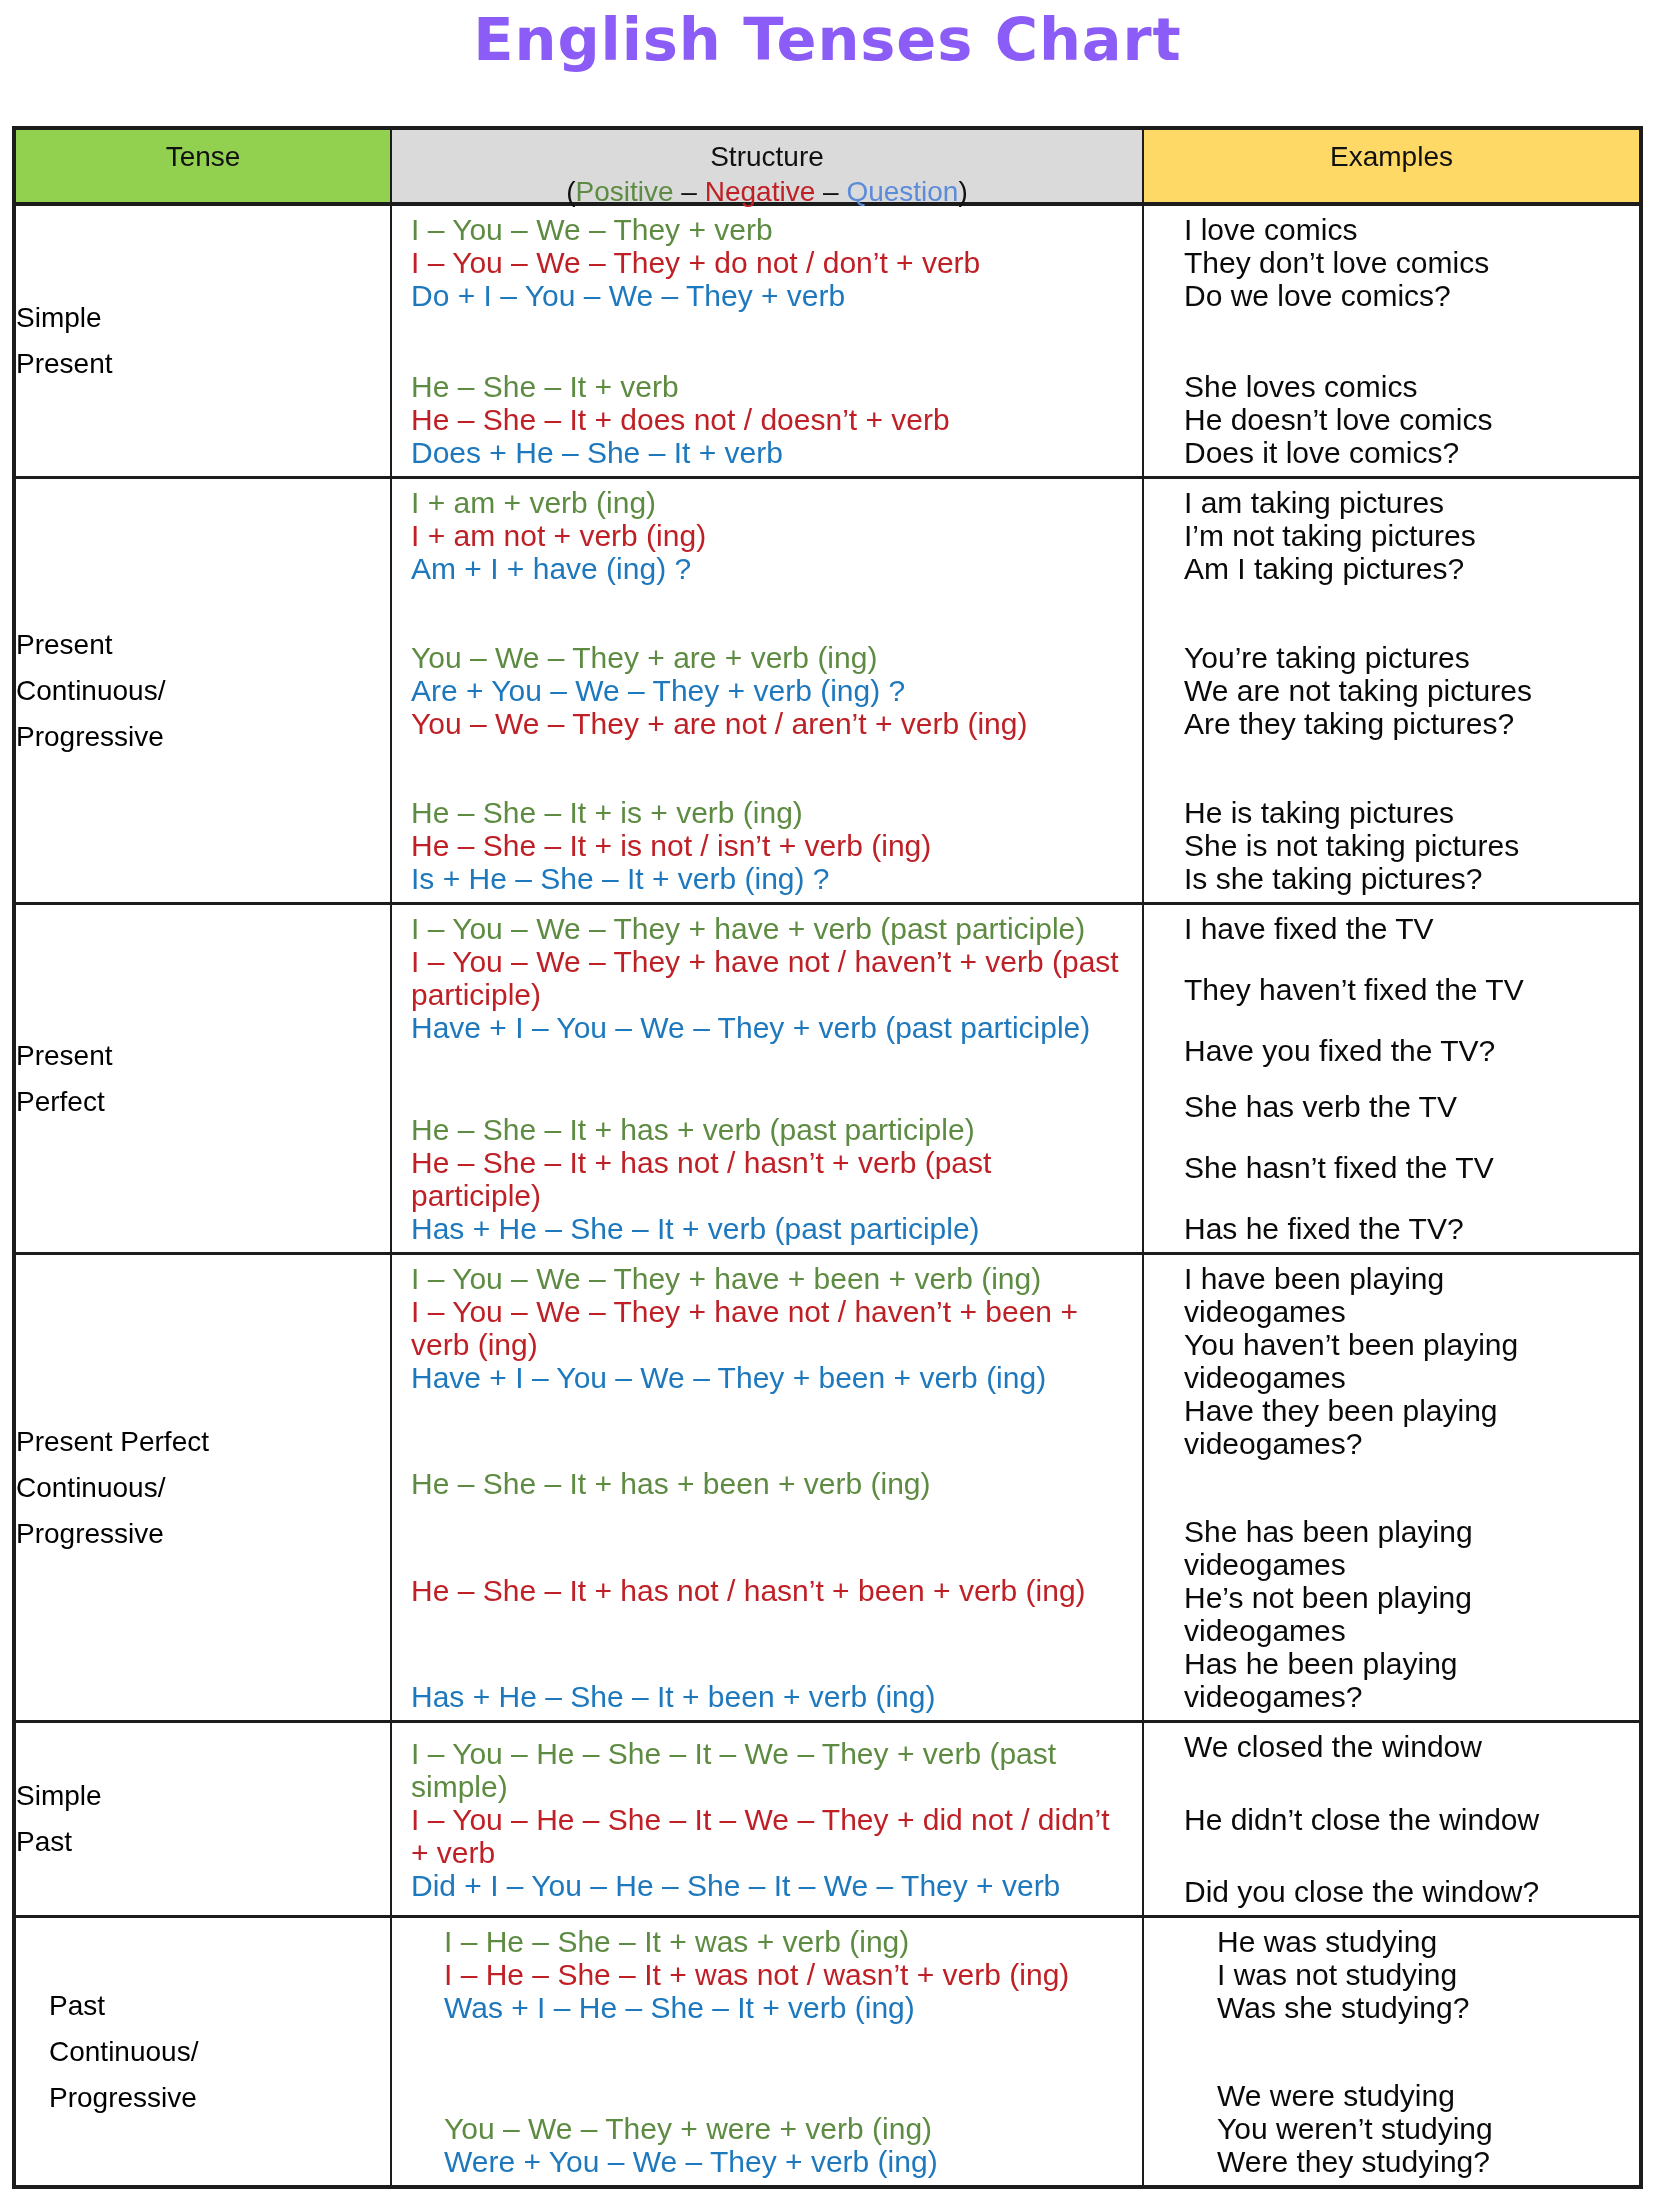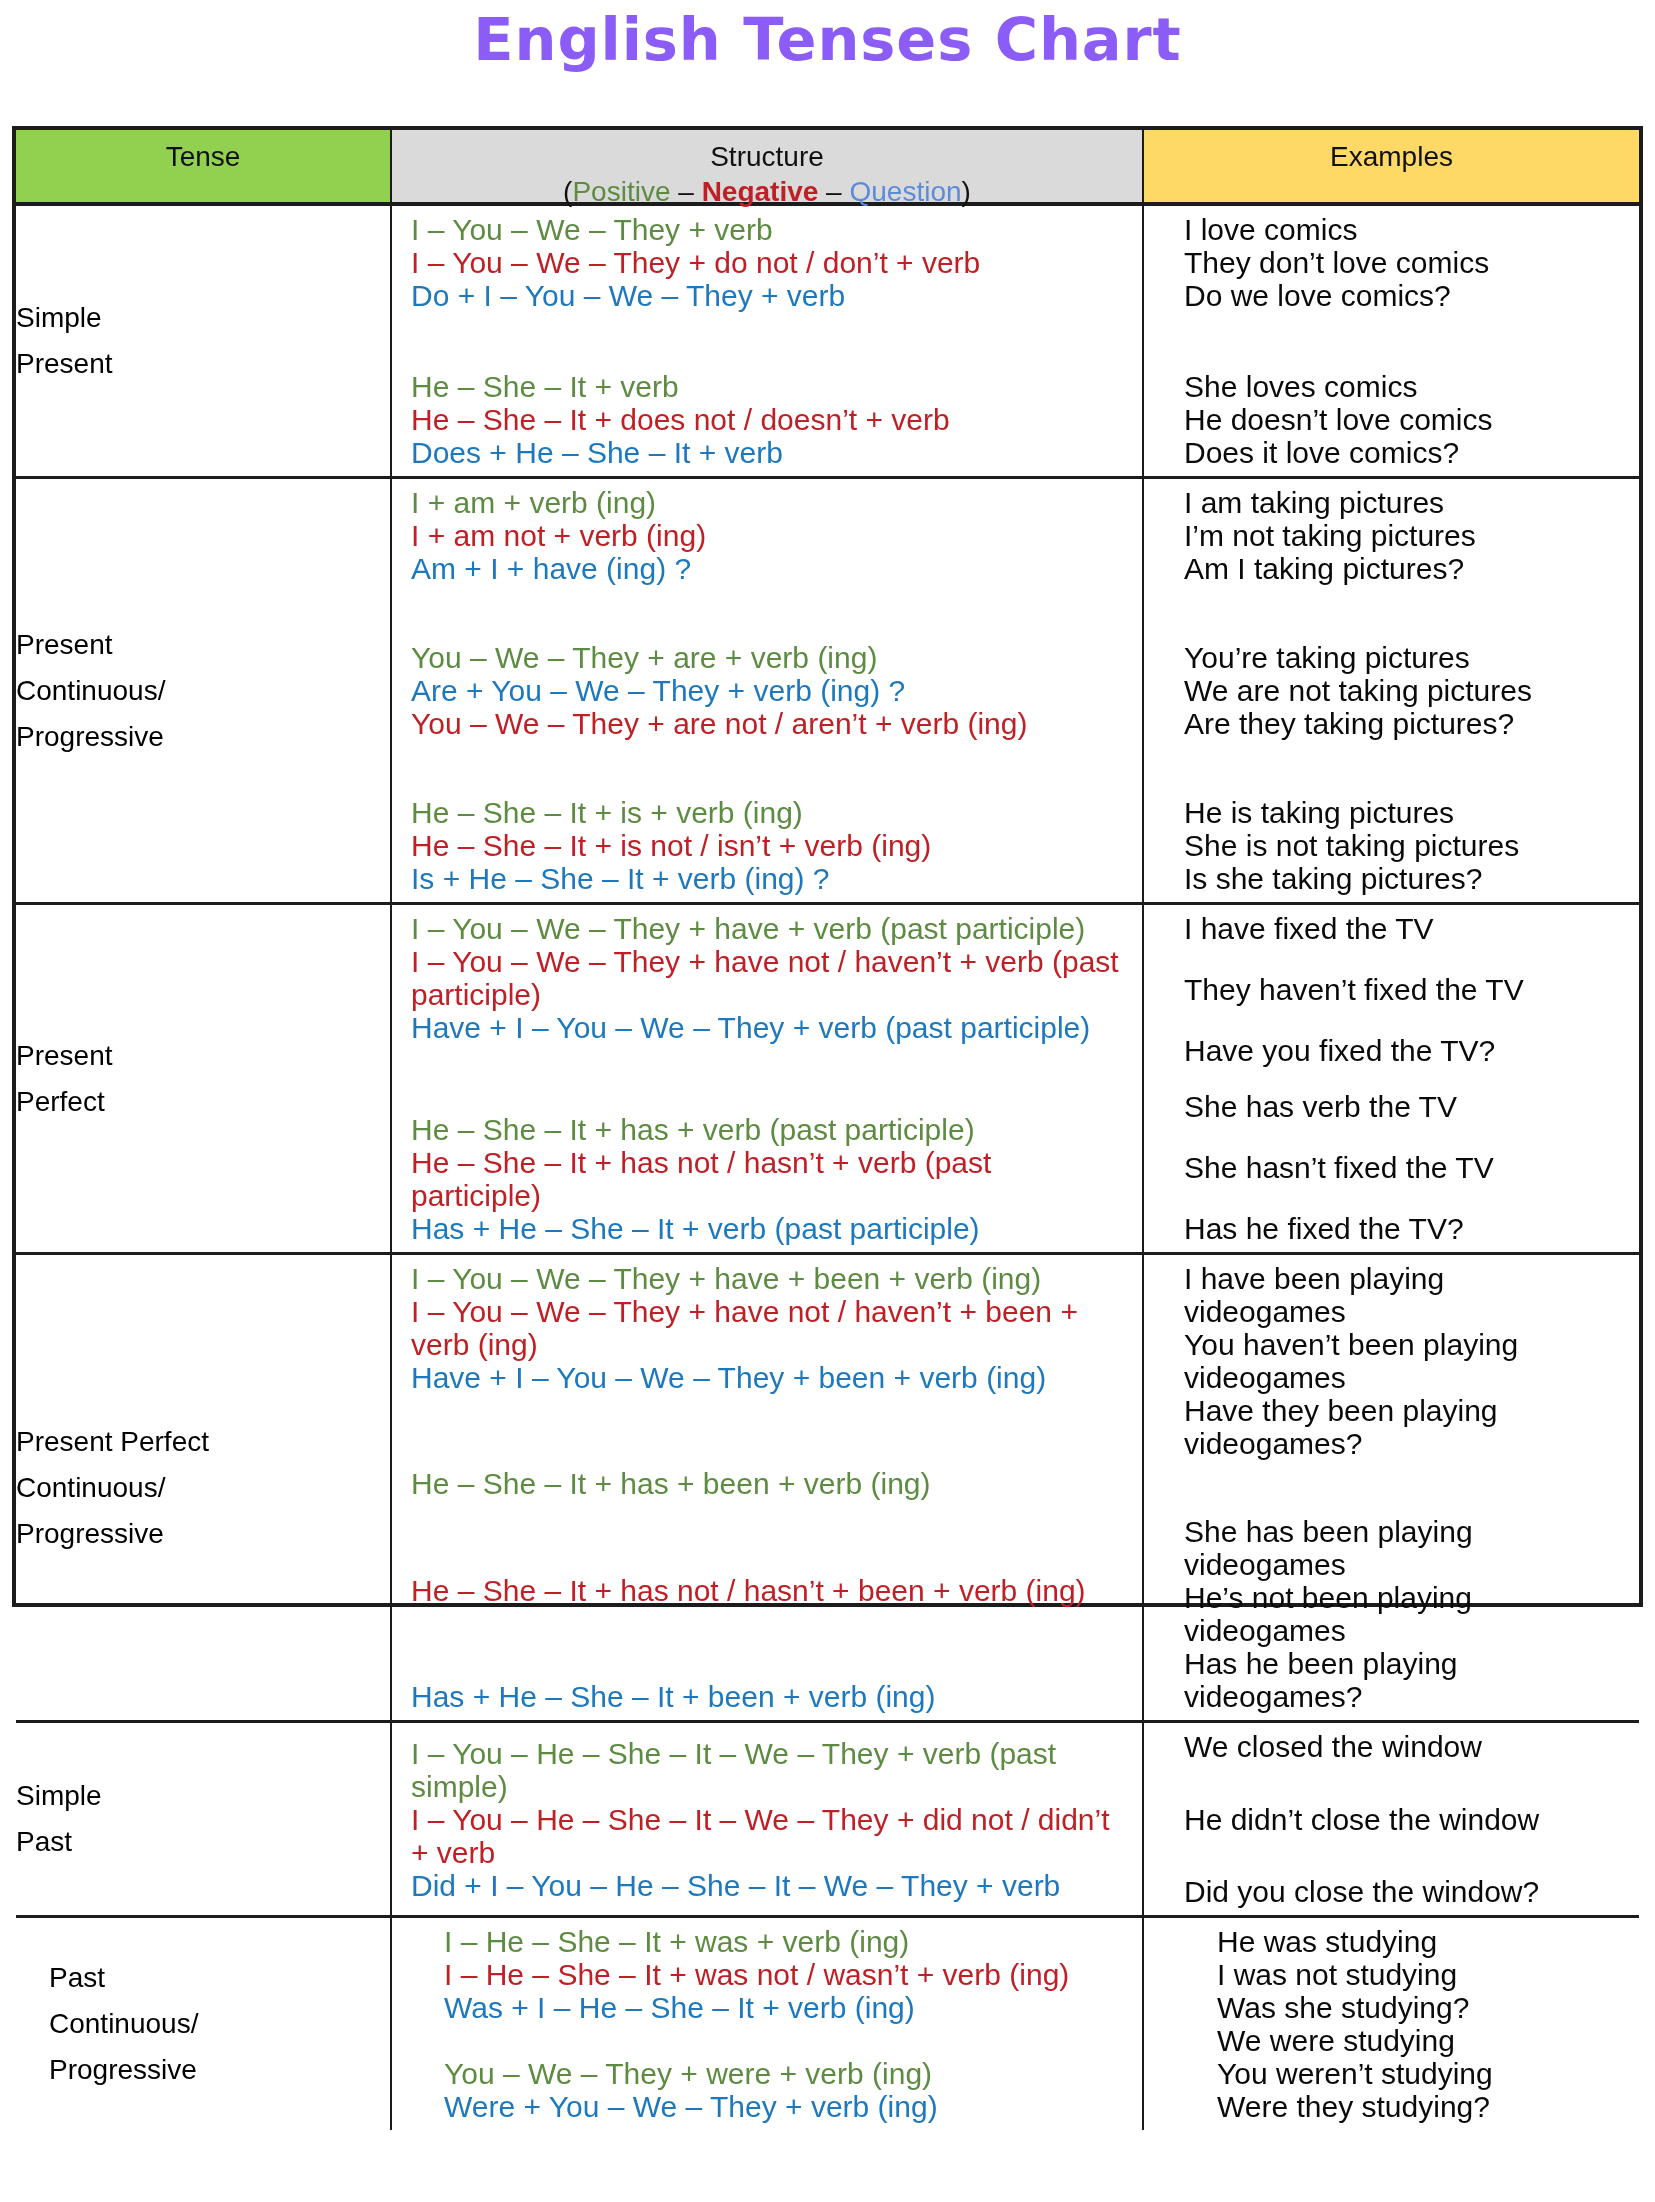--- a/index.html
+++ b/index.html
@@ -1,36 +1,36 @@
 <!DOCTYPE html>
 <html style="--positive: #5e8b42; --negative: #bf2026; --question: #1e78bd; --sub_question: #5b8bd9; --header_green: #92d050; --header_gray: #dadada; --header_yellow: #ffd966;font-size:13.8px"><head>
 <meta charset="utf-8">
 <style>
   html,body{margin:0;padding:0;background:#ffffff;}
   .page{position:relative;width:1655px;height:2203px;background:#ffffff;overflow:hidden;
         font-family:"Liberation Sans", sans-serif;color:#111;}
   .title{position:absolute;top:5.2px;left:0;width:100%;text-align:center;
          font-size:59px;font-weight:700;letter-spacing:0.9px;color:#8b5cf6;
          font-family:"DejaVu Sans", sans-serif;}
-  .tbl{position:absolute;left:12px;top:126px;width:1631px;height:1481px;
+  .tbl{position:absolute;left:12px;top:126px;width:1631px;height:2063px;
        border:4.3px solid #1c1c1c;box-sizing:border-box;display:grid;
        grid-template-columns:376px 752px 1fr;
        grid-template-rows:76px 273px 426px 350px 468px 195px auto;}
   .cell{box-sizing:border-box;border-right:2.6px solid #1c1c1c;border-bottom:3.4px solid #1c1c1c;}
   .lastcol{border-right:none;}
   .lastrow{border-bottom:none;margin-left:33px;}
   .hcell{border-bottom:4.3px solid #1c1c1c;display:flex;flex-direction:column;
          align-items:center;justify-content:flex-start;padding-top:8.6px;
          font-size:28px;line-height:36px;}
   .bg-green{background:var(--header_green);}
   .bg-gray{background:var(--header_gray);}
   .bg-yellow{background:var(--header_yellow);}
   .sub{font-size:28px;line-height:34px;}
   .sub .p{color:var(--positive);}
-  .sub .n{color:var(--negative);font-weight:700;}
+  .sub .n{color:var(--negative);font-weight:400;}
   .sub .q{color:var(--sub_question);}
   .tense{display:flex;flex-direction:column;align-items:flex-start;justify-content:center;
          text-align:center;font-size:28px;line-height:46px;color:#000;}
   .scell,.ecell{display:flex;flex-direction:column;justify-content:space-between;
         font-size:30px;line-height:33px;padding:6.9px 19px;}
   .ecell{padding:6.9px 40px;}
   .center-one{justify-content:center;}
   .blk{}
   .grow{flex:1;display:flex;flex-direction:column;justify-content:space-between;}
   .grow + .grow{margin-top:22.4px;}

